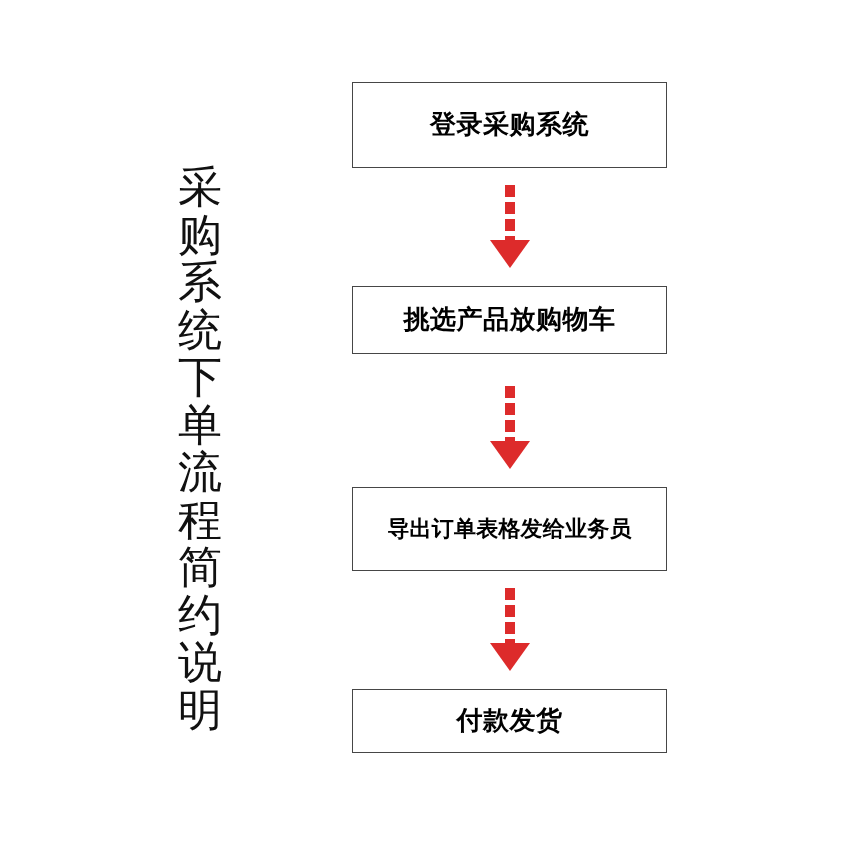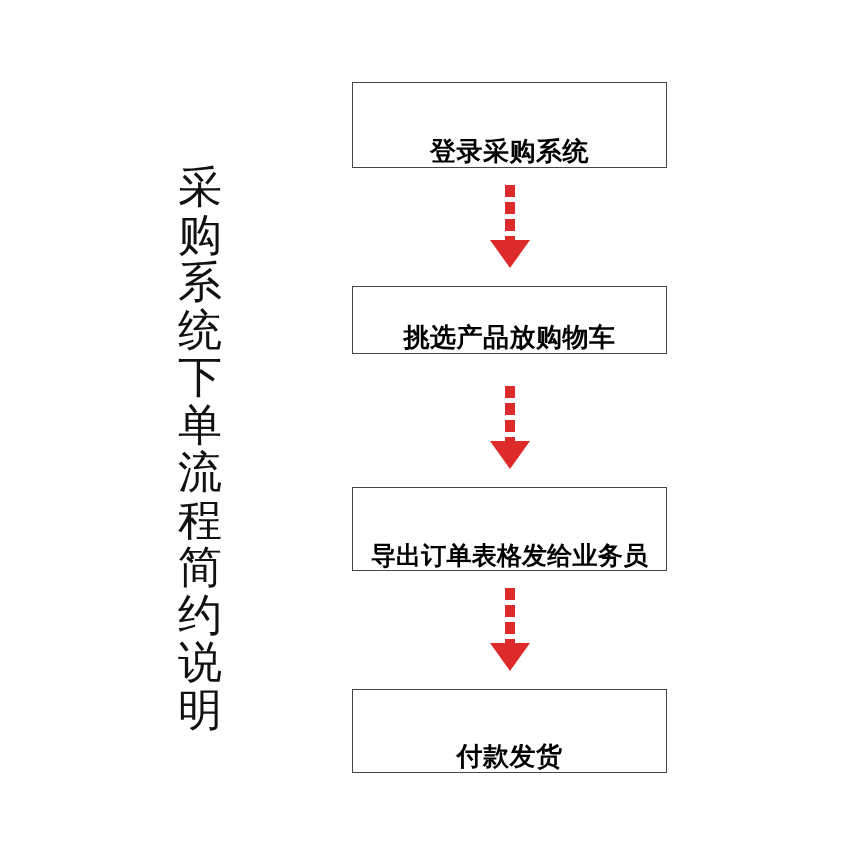--- a/index.html
+++ b/index.html
@@ -46,39 +46,39 @@
 
   
   .process-box {
     position: absolute;
     left: 352px;
     width: 315px;
     box-sizing: border-box;
     border: 1.6px solid #464646;
     background: #ffffff;
     display: flex;
-    align-items: flex-end;
+    align-items: center;
     justify-content: center;
   }
   .process-box .box-label {
     font-size: 26px;
     font-weight: 700;
     color: #000000;
     letter-spacing: 0.5px;
     line-height: 1.2;
     text-align: center;
     white-space: nowrap;
   }
 
   #box-1 { top: 82px;  height: 86px; }
   #box-2 { top: 286px; height: 68px; }
   #box-3 { top: 487px; height: 84px; }
-  #box-4 { top: 689px; height: 84px; }
+  #box-4 { top: 689px; height: 64px; }
 
-  #box-3 .box-label { font-size: 25px; letter-spacing: 0.2px; }
+  #box-3 .box-label { font-size: 22px; letter-spacing: 0.2px; }
 
   
   .flow-arrow {
     position: absolute;
     left: 489px;
     width: 42px;
     height: 84px;
   }
   #arrow-1 { top: 185px; }
   #arrow-2 { top: 386px; }

